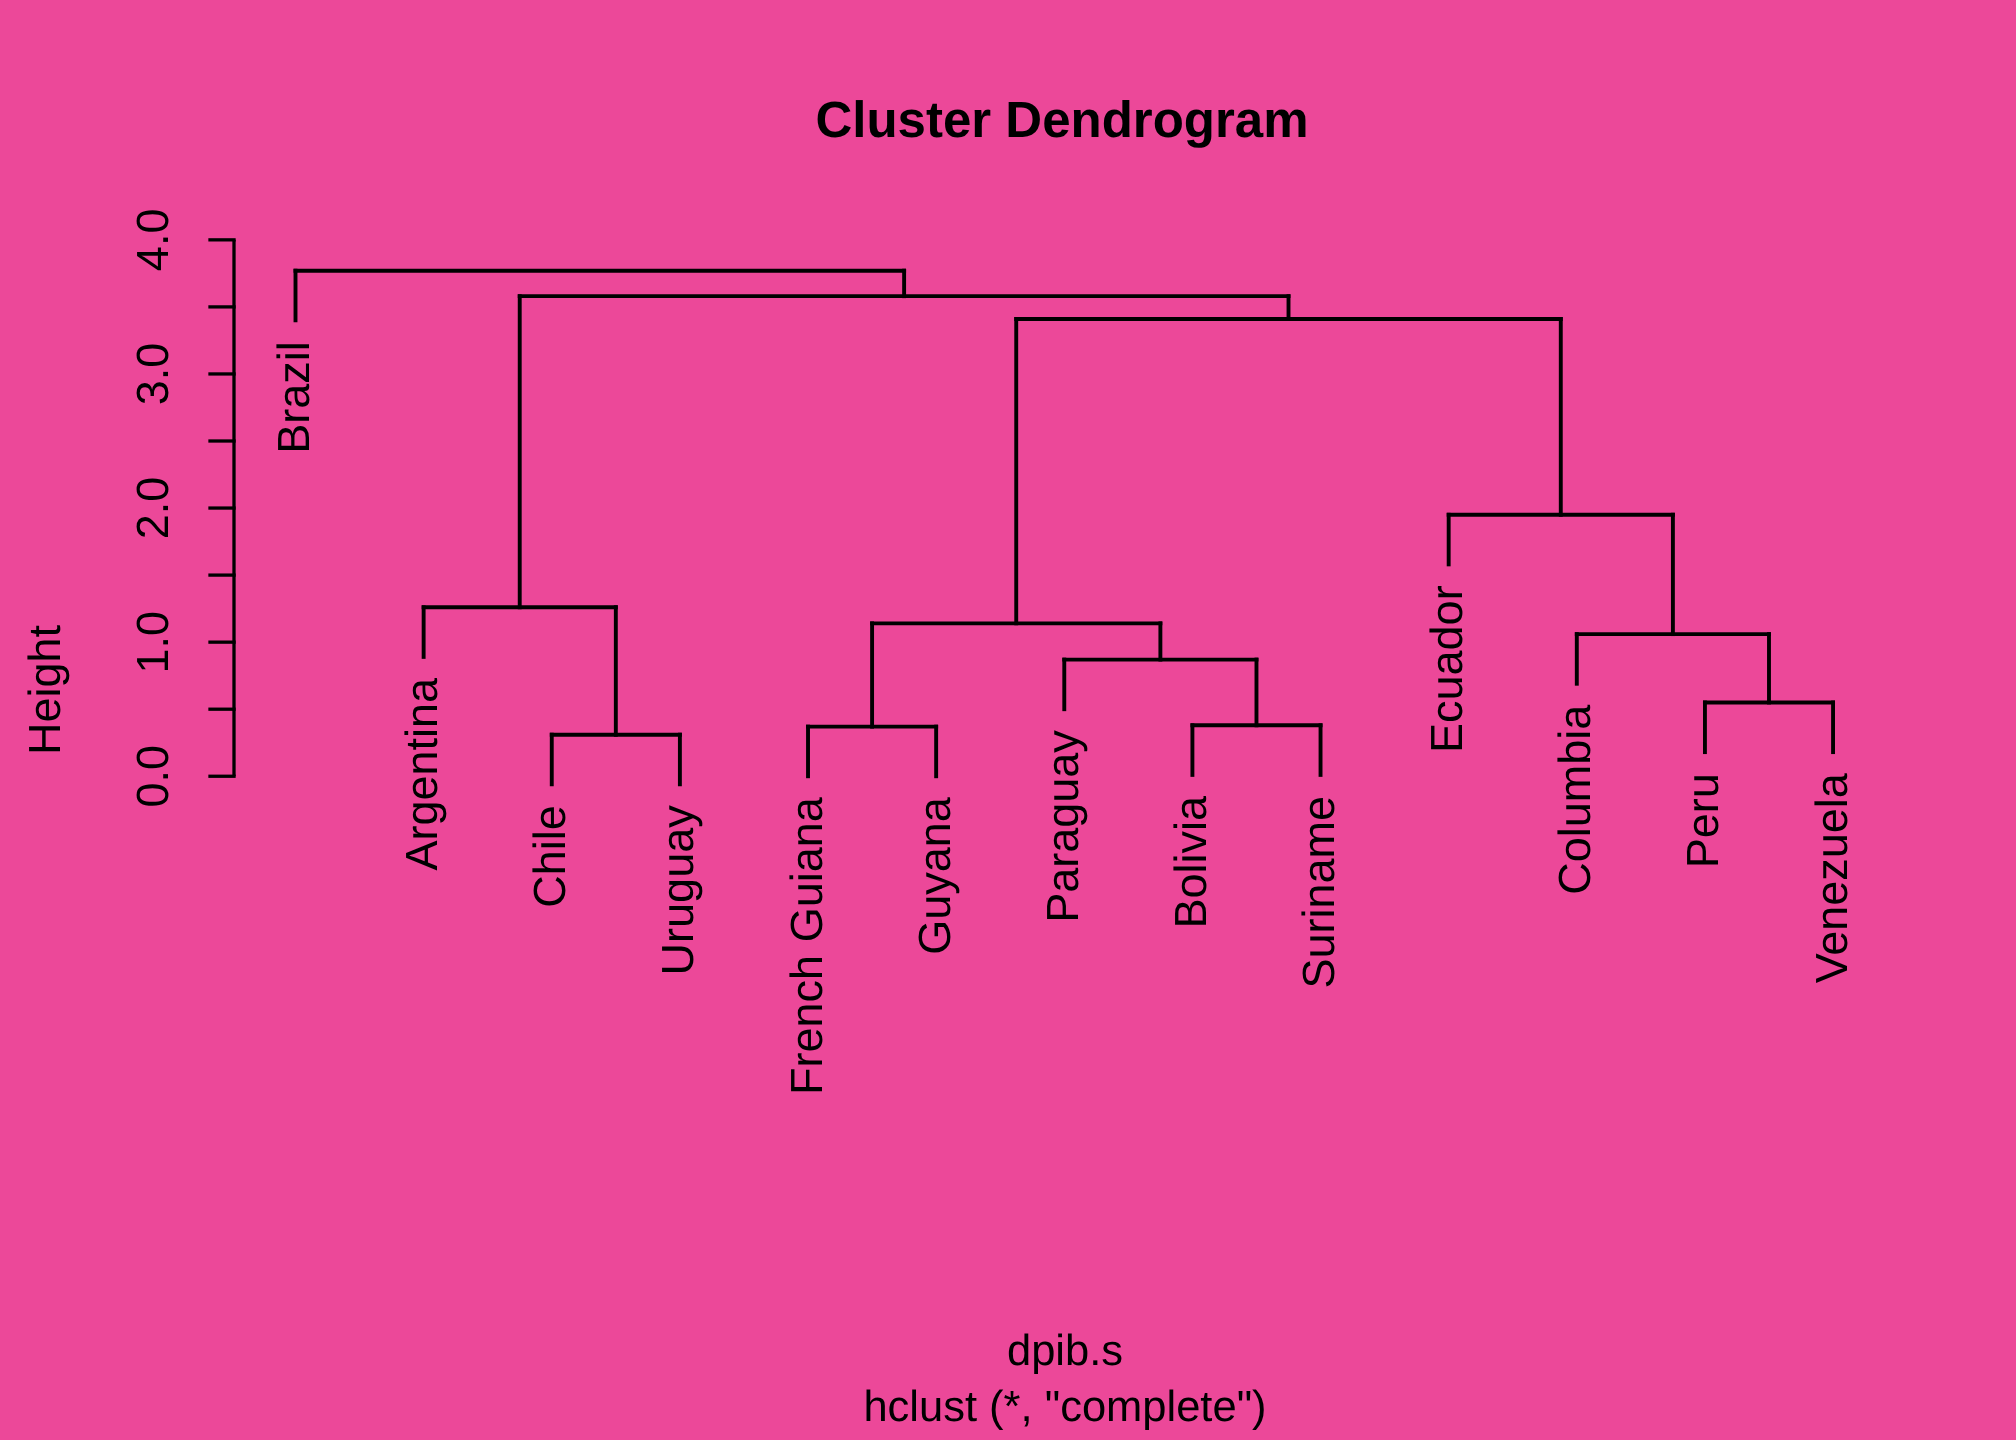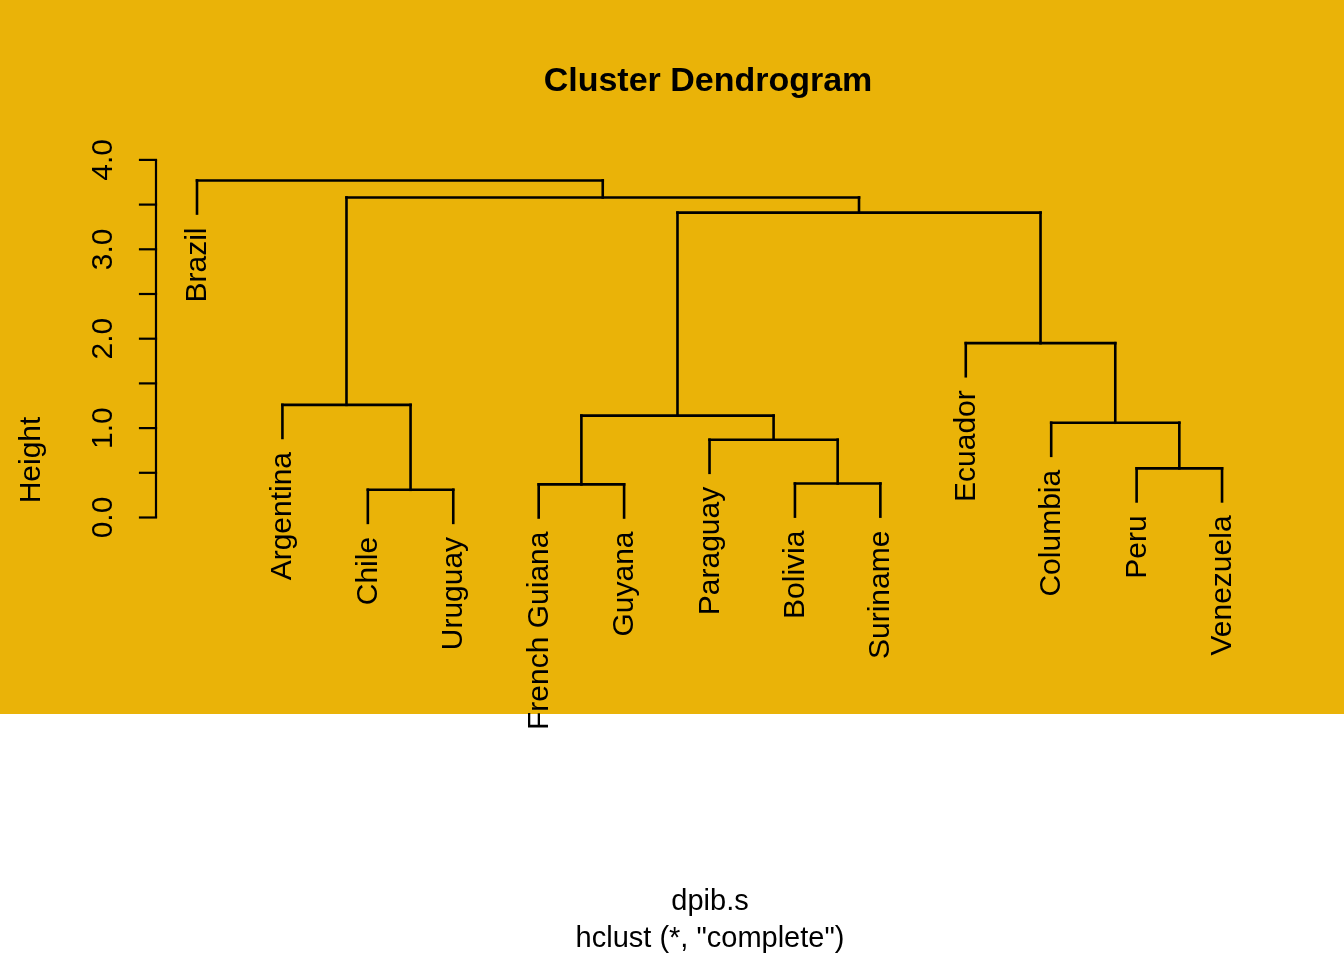--- a/index.html
+++ b/index.html
@@ -6,22 +6,22 @@
     margin: 0;
     padding: 0;
     background: #ffffff;
     width: 1344px;
     height: 960px;
     overflow: hidden;
   }
   .figure-wrap {
     margin: 0;
     width: 1344px;
-    height: 714px;
-    background: #eab308;
+    height: 960px;
+    background: #ec4899;
   }
   svg {
     display: block;
     font-family: "Liberation Sans", sans-serif;
   }
   .chart-title {
     font-size: 34px;
     font-weight: bold;
     fill: #000000;
   }

